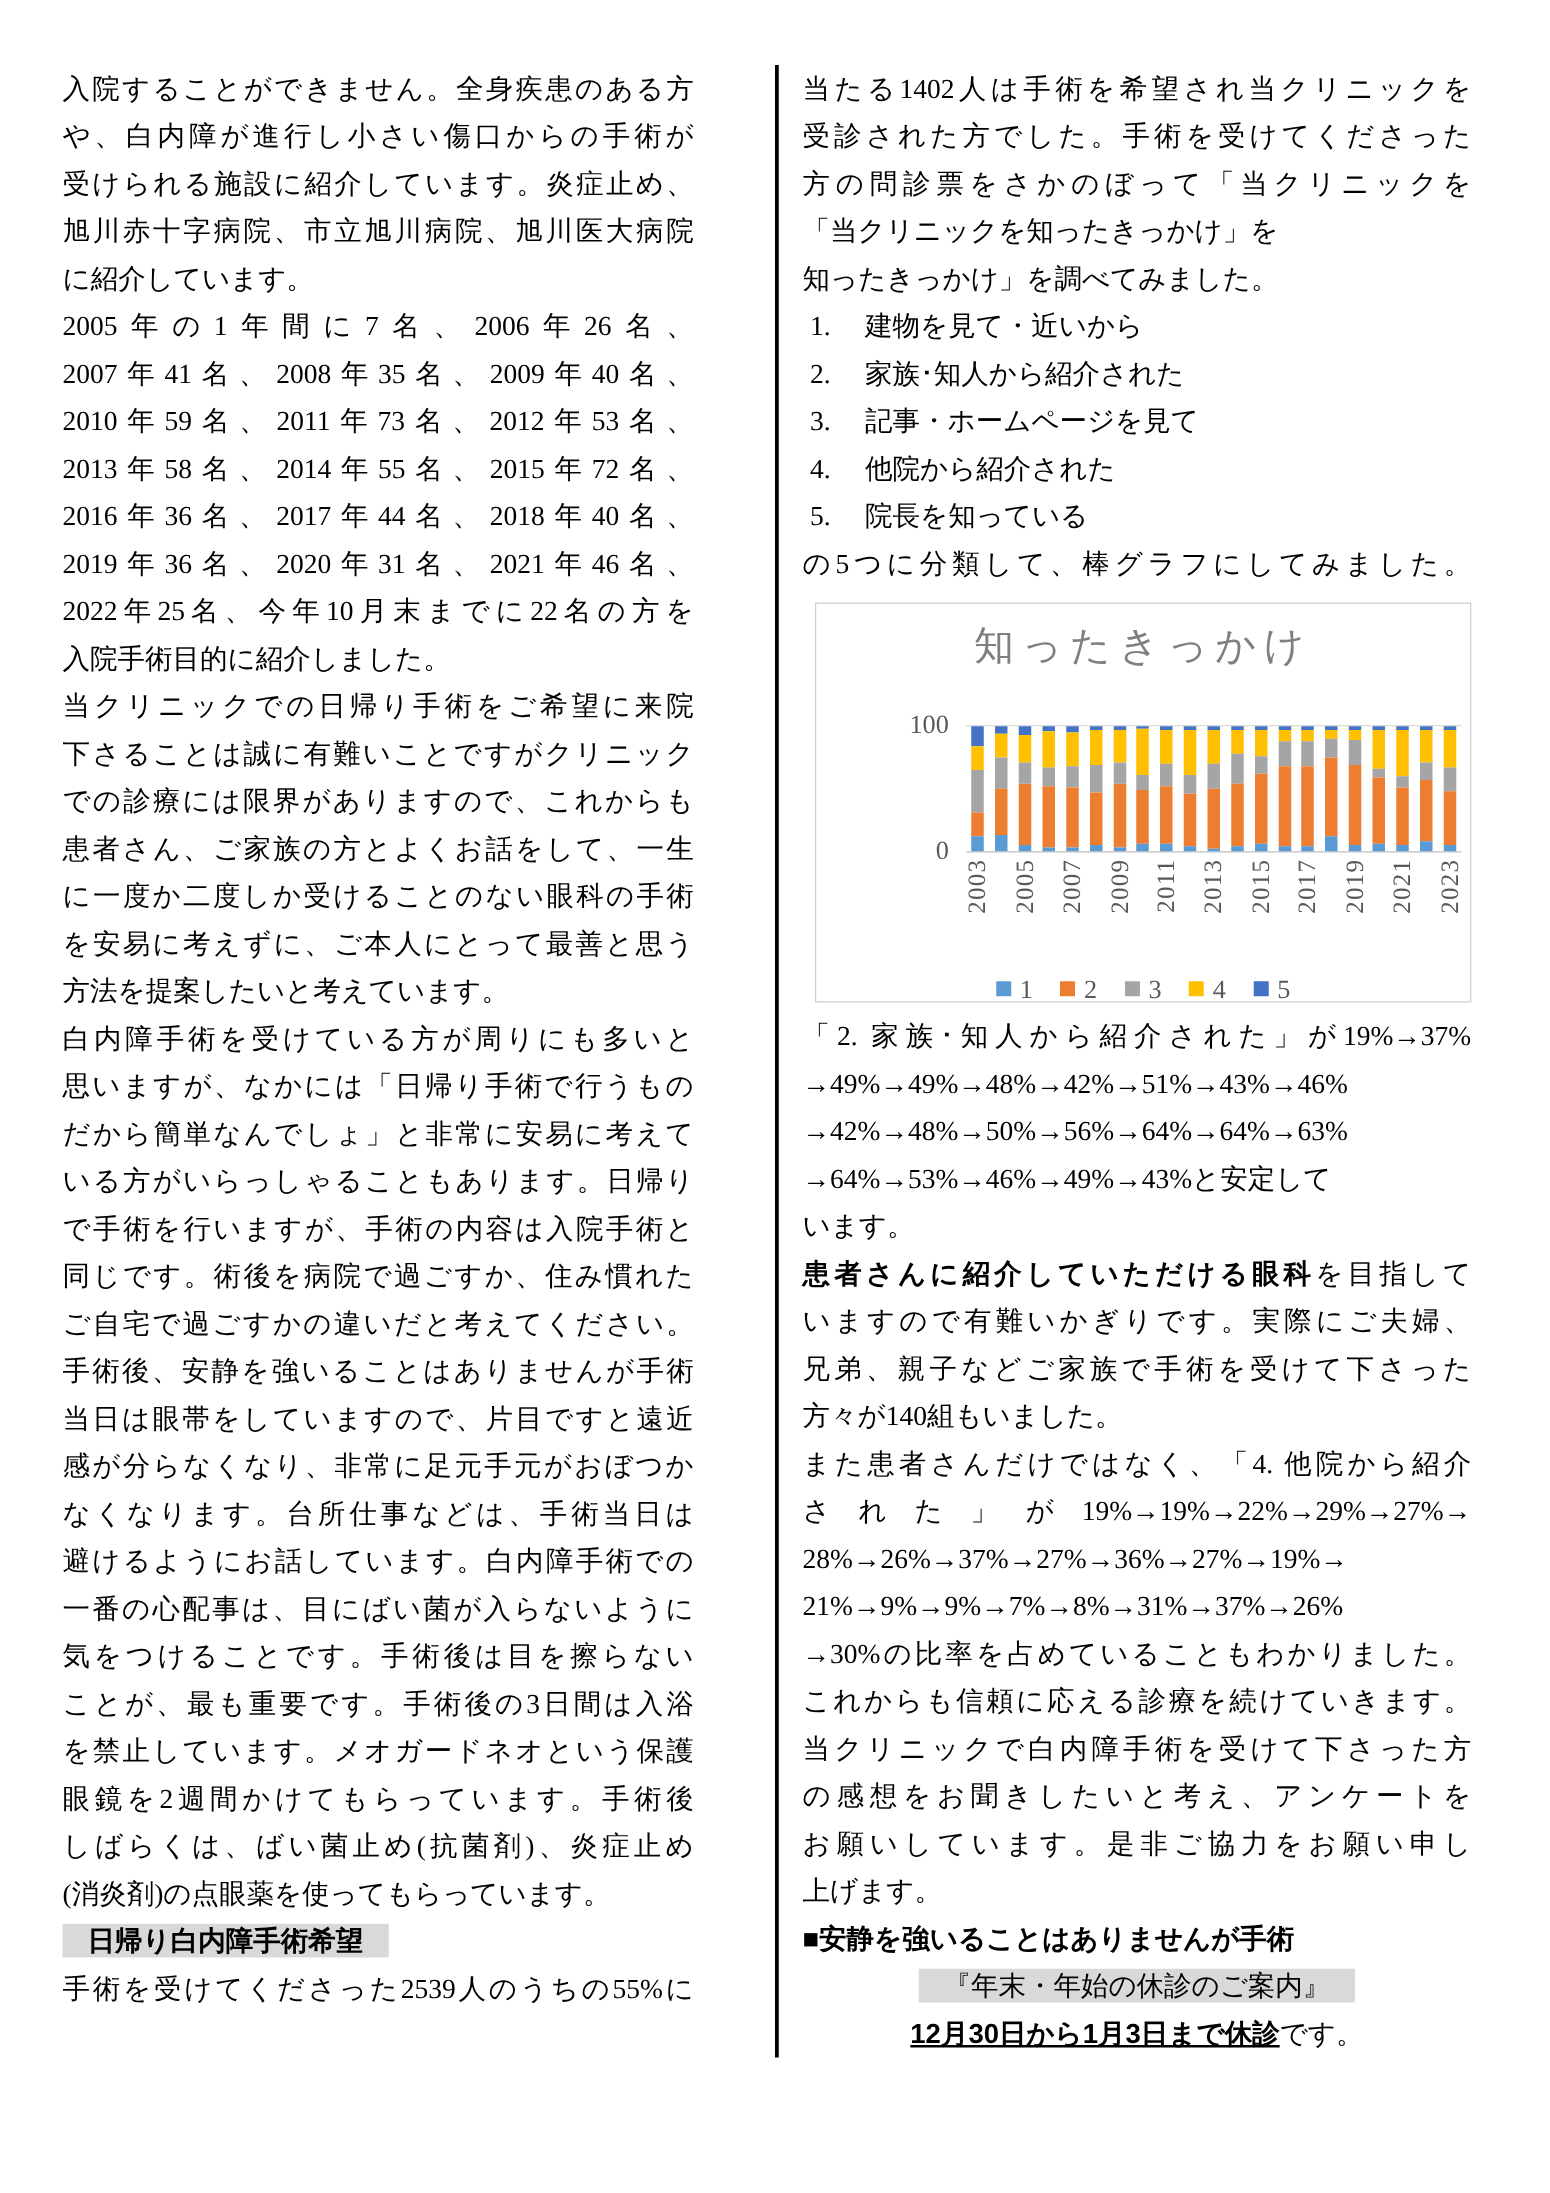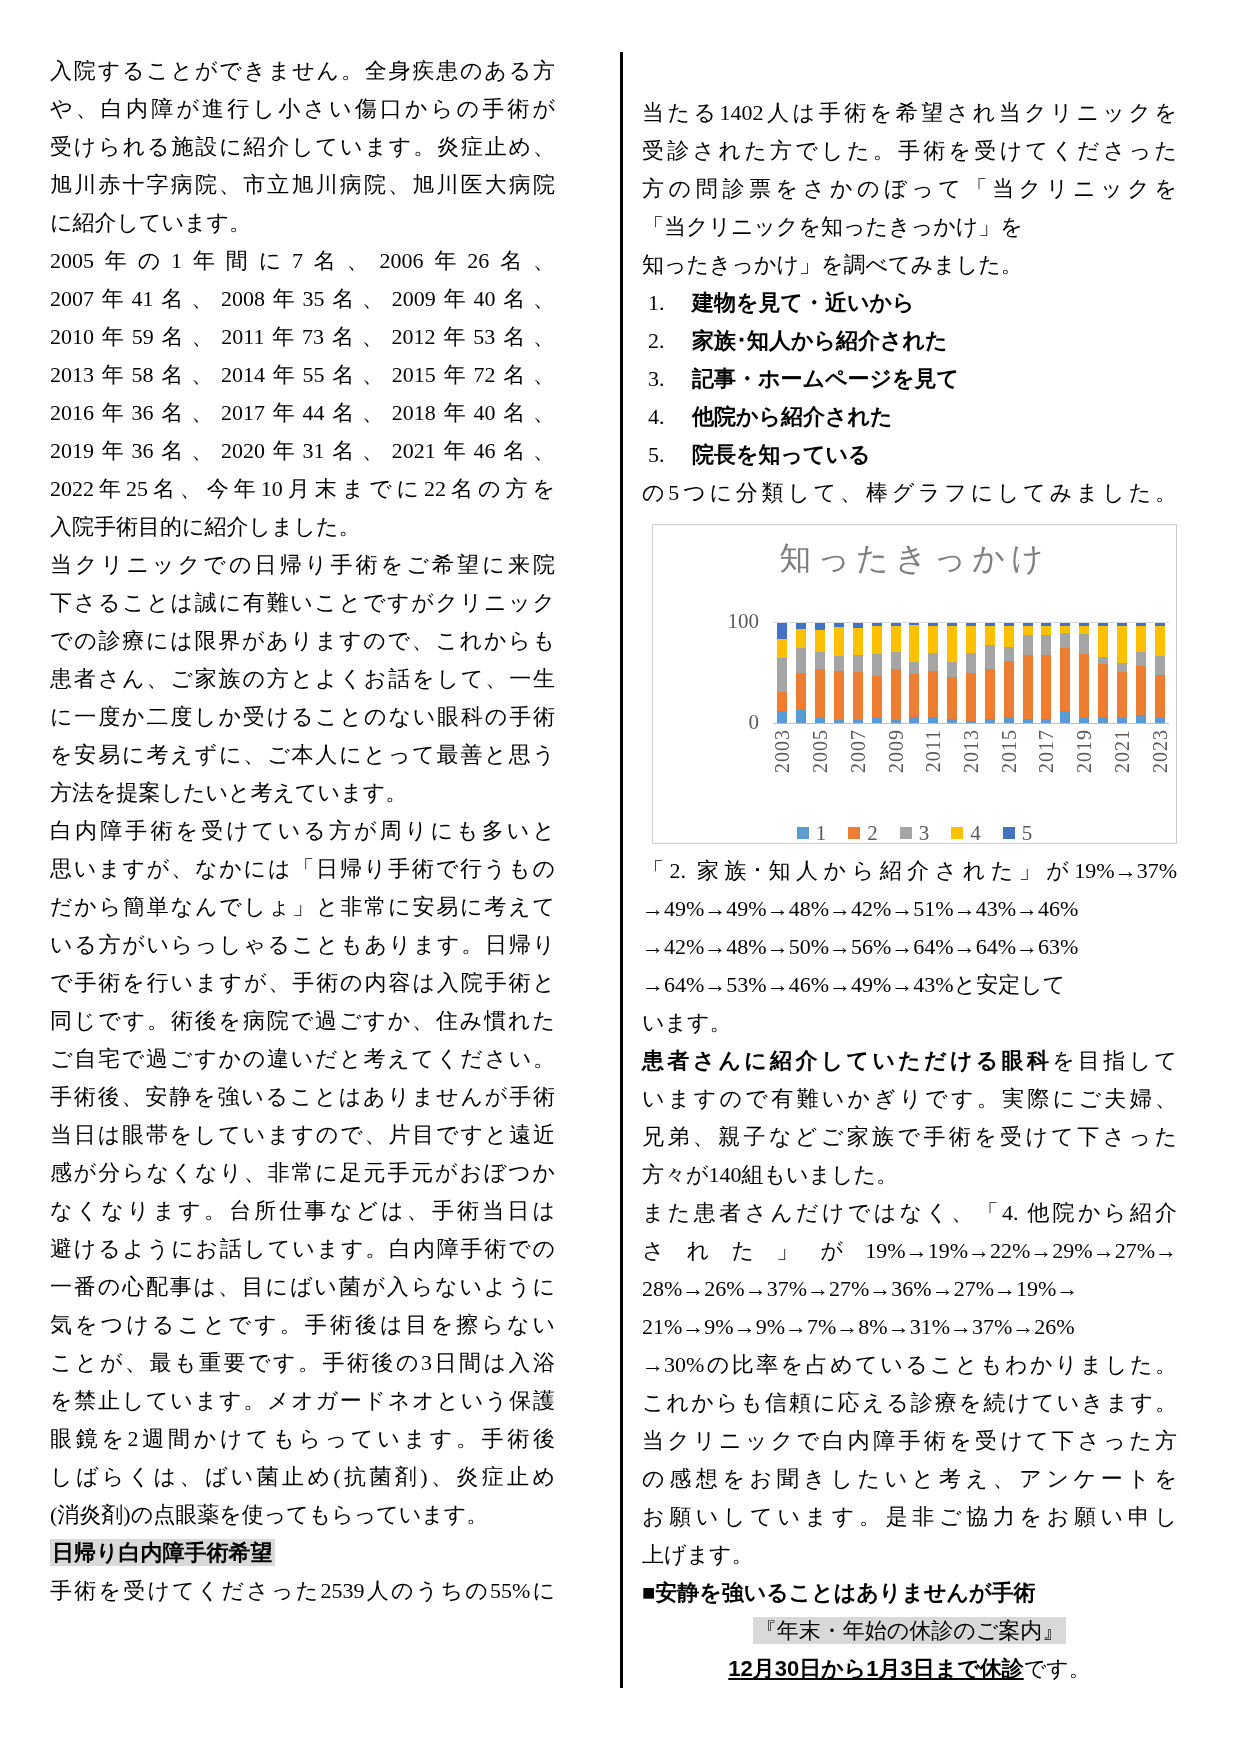--- a/index.html
+++ b/index.html
@@ -10,36 +10,36 @@
     box-sizing:border-box;
     padding:52px 0 0 50px;
     font-family:"Liberation Serif","DejaVu Serif",serif;
     color:#000000;
     overflow:hidden;
   }
   .columns{display:flex;align-items:stretch;}
   .col{font-size:22px;line-height:38px;}
   .col-left{width:505px;}
   .divider{width:3px;background:#000;margin-left:65px;margin-right:19px;}
-  .col-right{width:535px;margin-top:42px;}
+  .col-right{width:535px;}
   .tline{
     white-space:nowrap;
     text-align:justify;
     text-align-last:justify;
     text-justify:inter-character;
     height:38px;
   }
   .tline.nj{text-align:left;text-align-last:left;}
   .tline.center{text-align:center;text-align-last:center;}
   .bold-sans{font-family:"Liberation Sans","DejaVu Sans",sans-serif;font-weight:bold;}
-  .hl{background:#d9d9d9;padding:1px 2px;}
+  .hl{background:#d9d9d9;padding:1px 20px;}
   .bold-ul{font-family:"Liberation Sans","DejaVu Sans",sans-serif;font-weight:bold;text-decoration:underline;}
   .list-line{text-align:left;text-align-last:left;padding-left:6px;}
   .list-no{display:inline-block;min-width:30px;}
-  .list-label{display:inline-block;margin-left:14px;font-weight:bold;}
+  .list-label{display:inline-block;margin-left:14px;}
   
   .chart-box{
     position:relative;
     width:525px;height:320px;
     margin:12px 0 8px 10px;
     border:1px solid #d0cece;
     box-sizing:border-box;
     background:#ffffff;
   }
   .chart-title{

